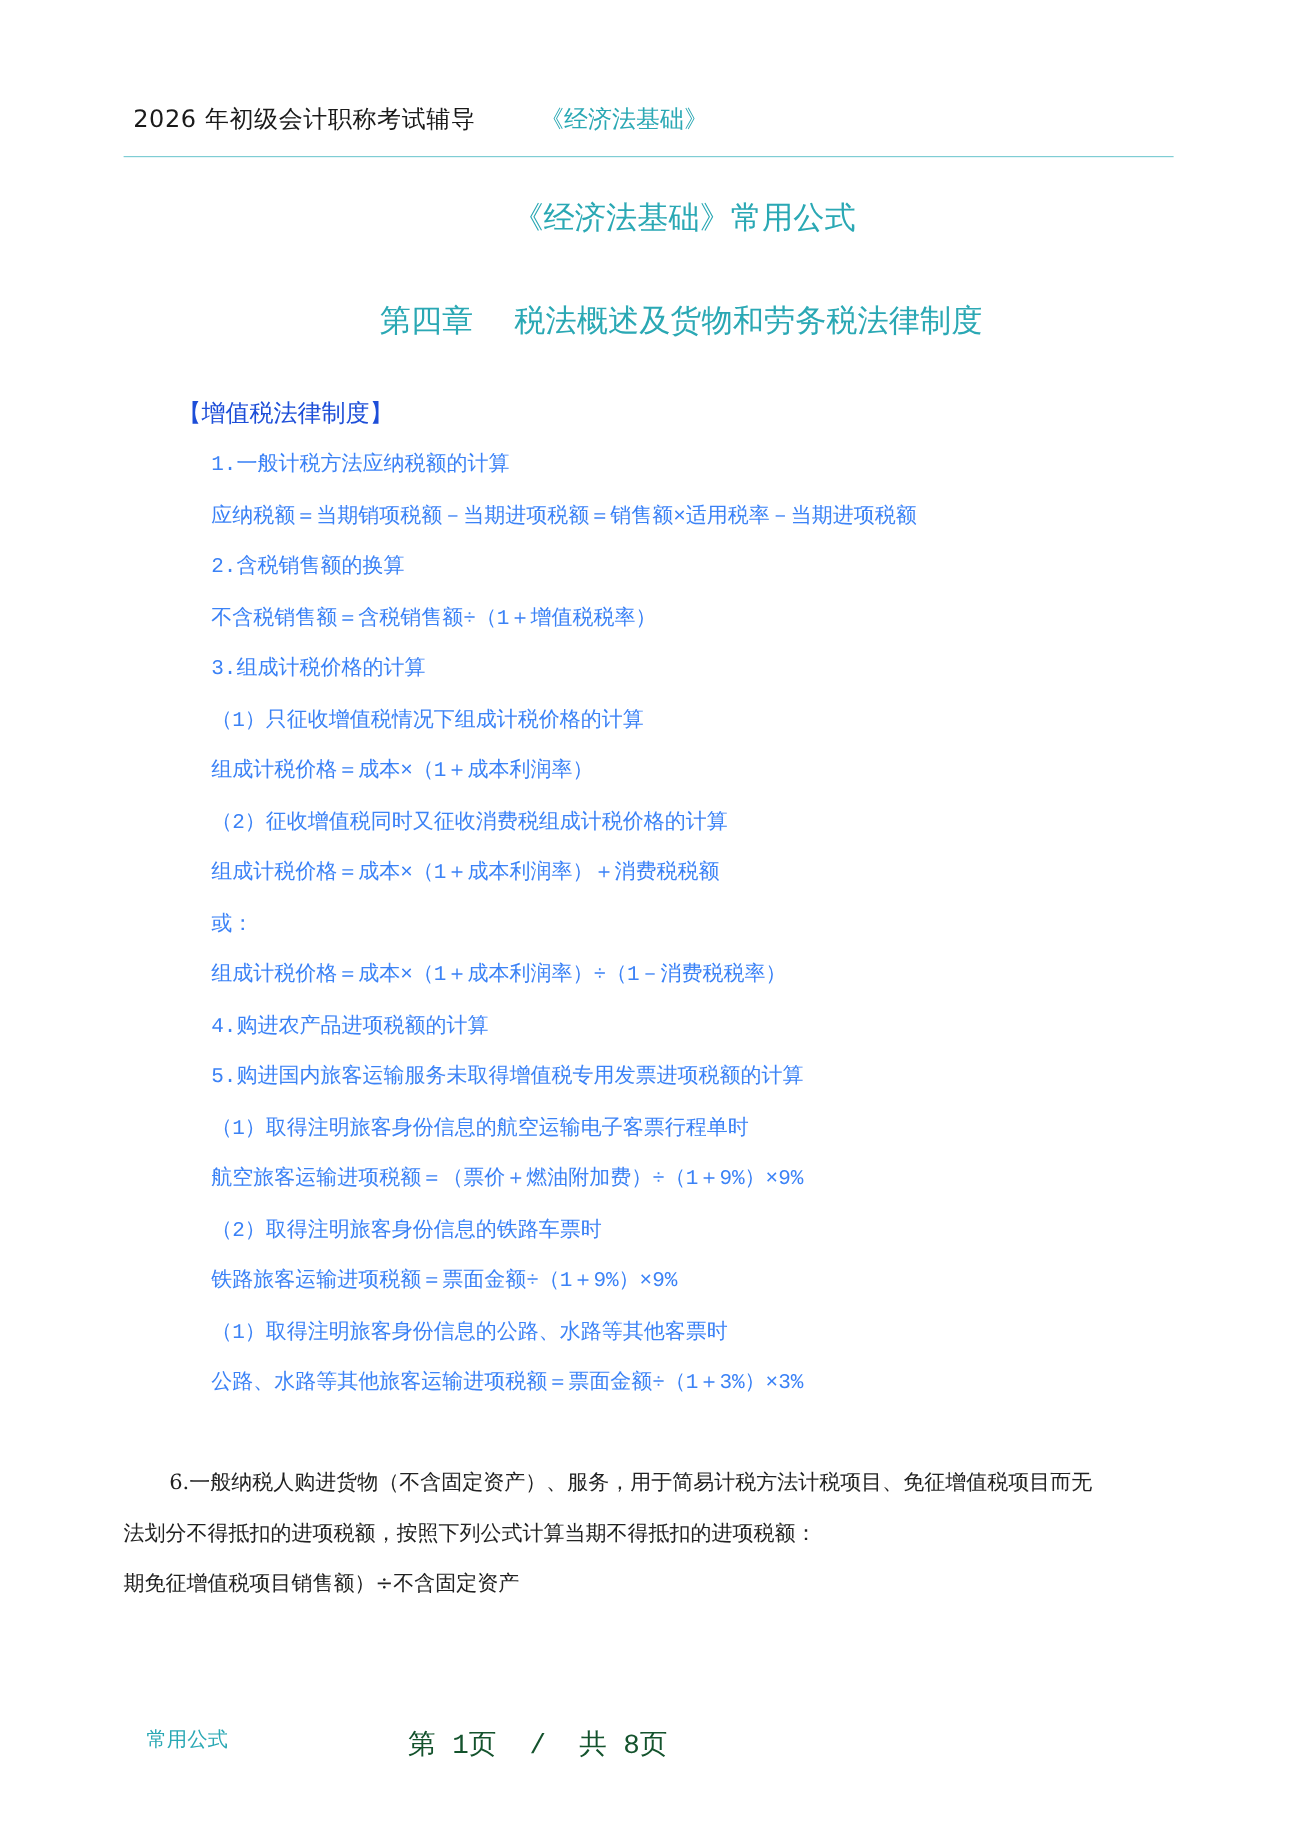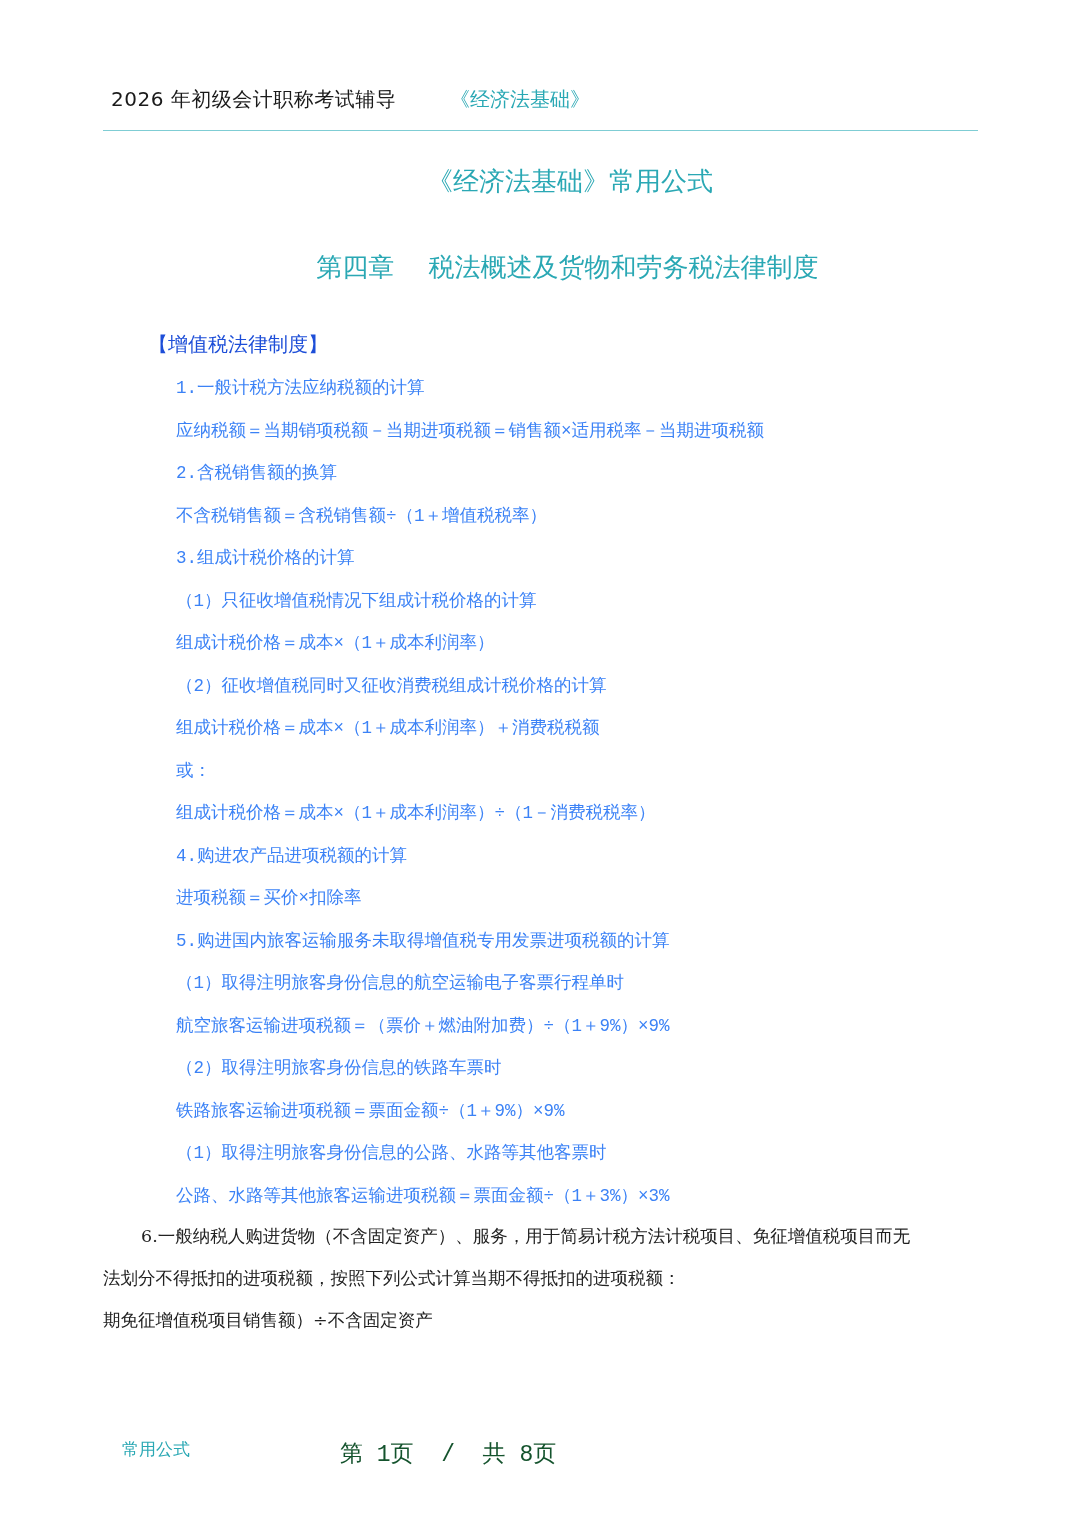--- a/index.html
+++ b/index.html
@@ -76,21 +76,20 @@
     <div class="line">2.含税销售额的换算</div>
     <div class="line">不含税销售额＝含税销售额÷（1＋增值税税率）</div>
     <div class="line">3.组成计税价格的计算</div>
     <div class="line">（1）只征收增值税情况下组成计税价格的计算</div>
     <div class="line">组成计税价格＝成本×（1＋成本利润率）</div>
     <div class="line">（2）征收增值税同时又征收消费税组成计税价格的计算</div>
     <div class="line">组成计税价格＝成本×（1＋成本利润率）＋消费税税额</div>
     <div class="line">或：</div>
     <div class="line">组成计税价格＝成本×（1＋成本利润率）÷（1－消费税税率）</div>
     <div class="line">4.购进农产品进项税额的计算</div>
-    <div class="line">进项税额＝买价×扣除率</div>
     <div class="line">5.购进国内旅客运输服务未取得增值税专用发票进项税额的计算</div>
     <div class="line">（1）取得注明旅客身份信息的航空运输电子客票行程单时</div>
     <div class="line">航空旅客运输进项税额＝（票价＋燃油附加费）÷（1＋9%）×9%</div>
     <div class="line">（2）取得注明旅客身份信息的铁路车票时</div>
     <div class="line">铁路旅客运输进项税额＝票面金额÷（1＋9%）×9%</div>
     <div class="line">（1）取得注明旅客身份信息的公路、水路等其他客票时</div>
     <div class="line">公路、水路等其他旅客运输进项税额＝票面金额÷（1＋3%）×3%</div>
   </div>
 
   <div class="para6">

